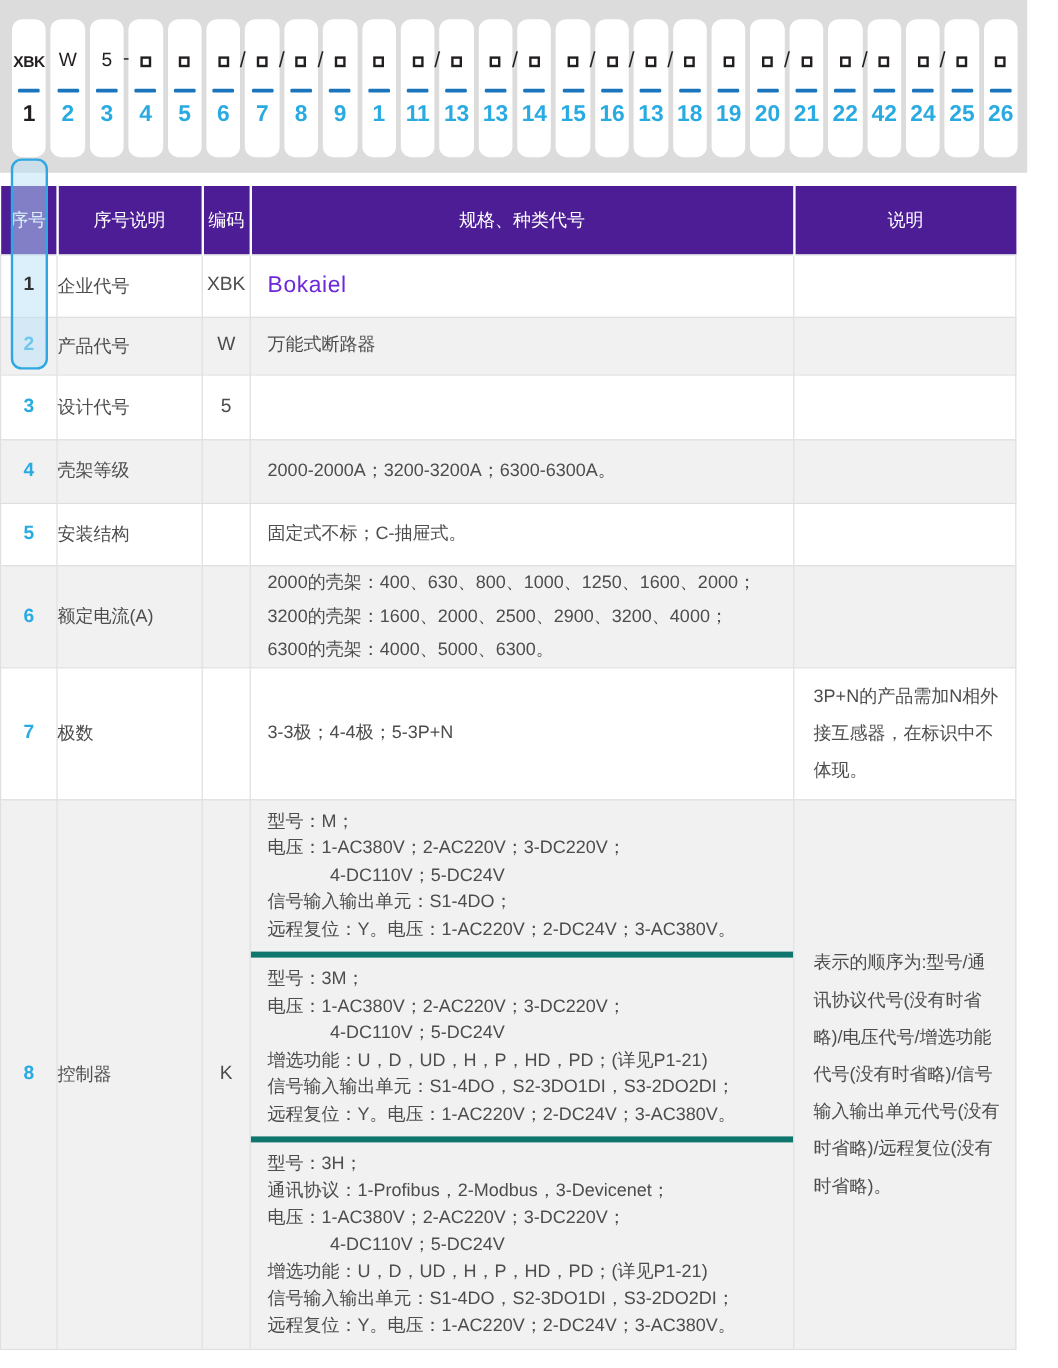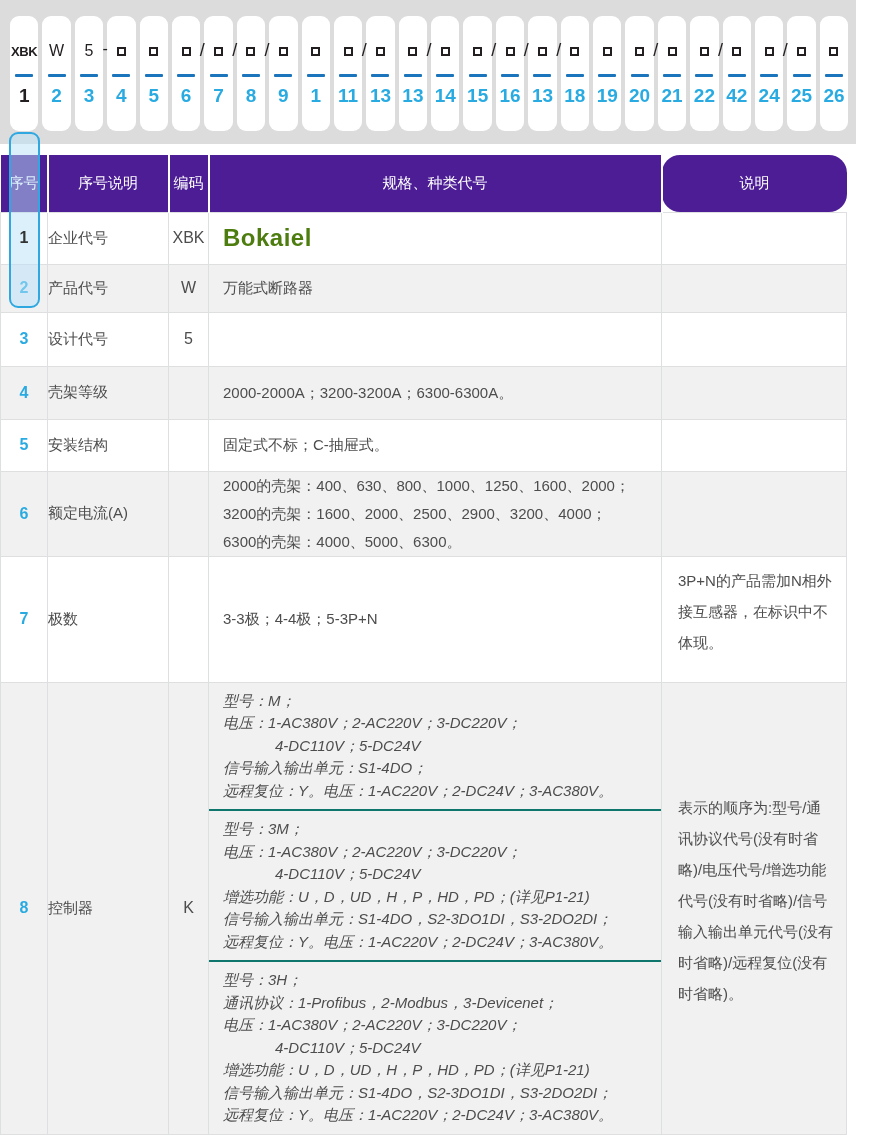--- a/index.html
+++ b/index.html
@@ -52,49 +52,49 @@
   }
 
   
   table.spec-table {
     width:846px; border-collapse:collapse; margin-top:11px; table-layout:fixed;
   }
   thead th {
     background:#4c1d95; color:#fff; font-weight:normal; font-size:15px;
     height:57px; border-right:2px solid #fff; vertical-align:middle;
   }
-  thead th:last-child { border-right:none;border-radius:18px; }
+  thead th:last-child { border-right:none; }
   tbody td {
     border:1px solid #DEDFE0; vertical-align:middle;
     font-size:15px; color:#4d4d4d;
   }
   tbody tr.even td { background:#F1F1F2; }
   tbody tr:nth-child(1){ height:52px; }
   tbody tr:nth-child(2){ height:48px; }
   tbody tr:nth-child(3){ height:54px; }
   tbody tr:nth-child(4){ height:53px; }
   tbody tr:nth-child(5){ height:52px; }
   tbody tr:nth-child(6){ height:82px; }
   tbody tr:nth-child(7){ height:93px; }
   .c-num { text-align:center; }
   .rownum { font-size:16px; font-weight:bold; color:#29ABE2; }
   .rownum.dark { color:#333; position:relative; z-index:11; }
   .c-label { text-align:left; }
   .c-code { text-align:center; font-size:16px; }
   .c-spec { text-align:left; padding:0 10px 0 14px; }
   .line { line-height:28px; }
   .ind { padding-left:52px; }
-  .logo { font-size:24px; font-weight:bold; color:#4d7c0f; letter-spacing:0.5px; }
-  .c-note { text-align:left; padding:8px 12px 24px 16px; }
+  .logo { font-size:19px; font-weight:normal; color:#6d28d9; letter-spacing:0.5px; }
+  .c-note { text-align:left; padding:8px 12px 8px 16px; }
   .note { line-height:31px; }
   
   tr.row-8 .c-spec { padding:0; vertical-align:top; }
   tr.row-8 .blk { padding:7px 10px 7px 14px; }
-  tr.row-8 .blk + .blk { border-top:2px solid #0f766e; }
-  tr.row-8 .line { line-height:22.5px;font-style:italic; }
+  tr.row-8 .blk + .blk { border-top:5px solid #0f766e; }
+  tr.row-8 .line { line-height:22.5px; }
 </style>
 </head>
 <body>
 
 <div class="page">
 
   <div class="band">
       <div class="band-cell">
         <div class="card">
           <div class="code long">XBK</div>

